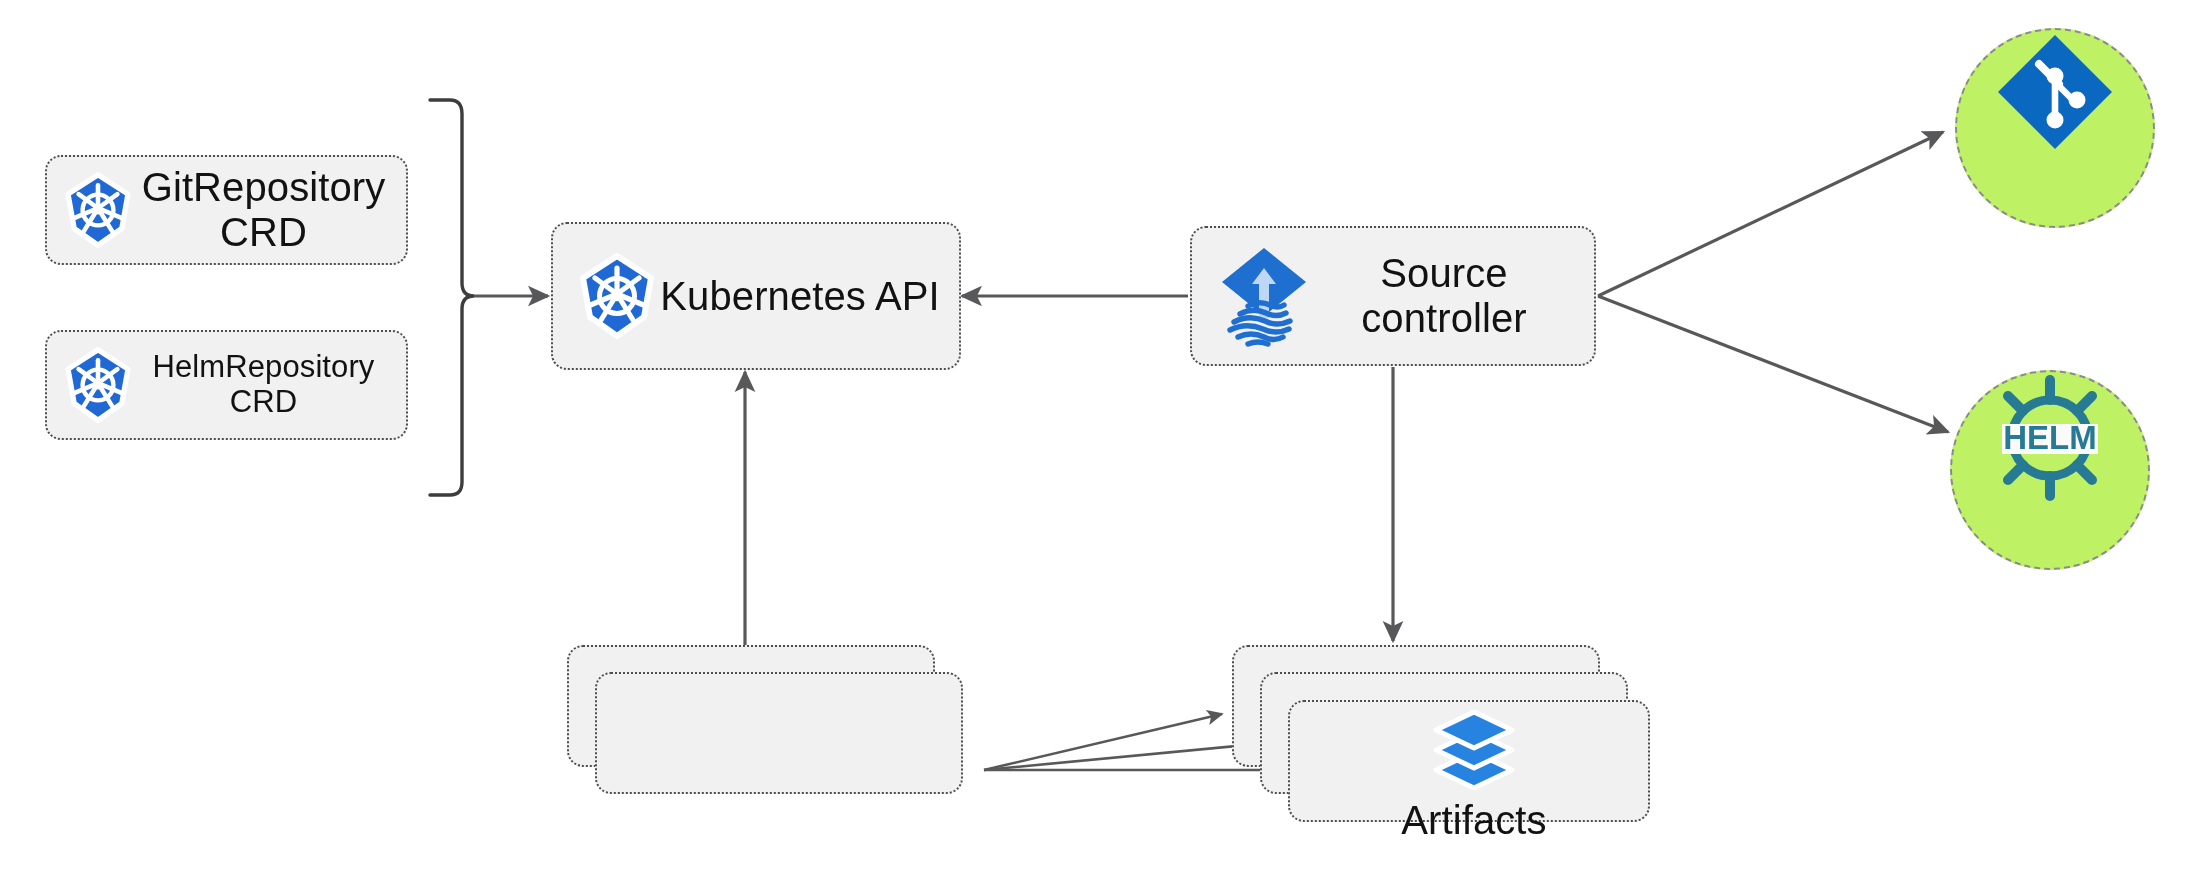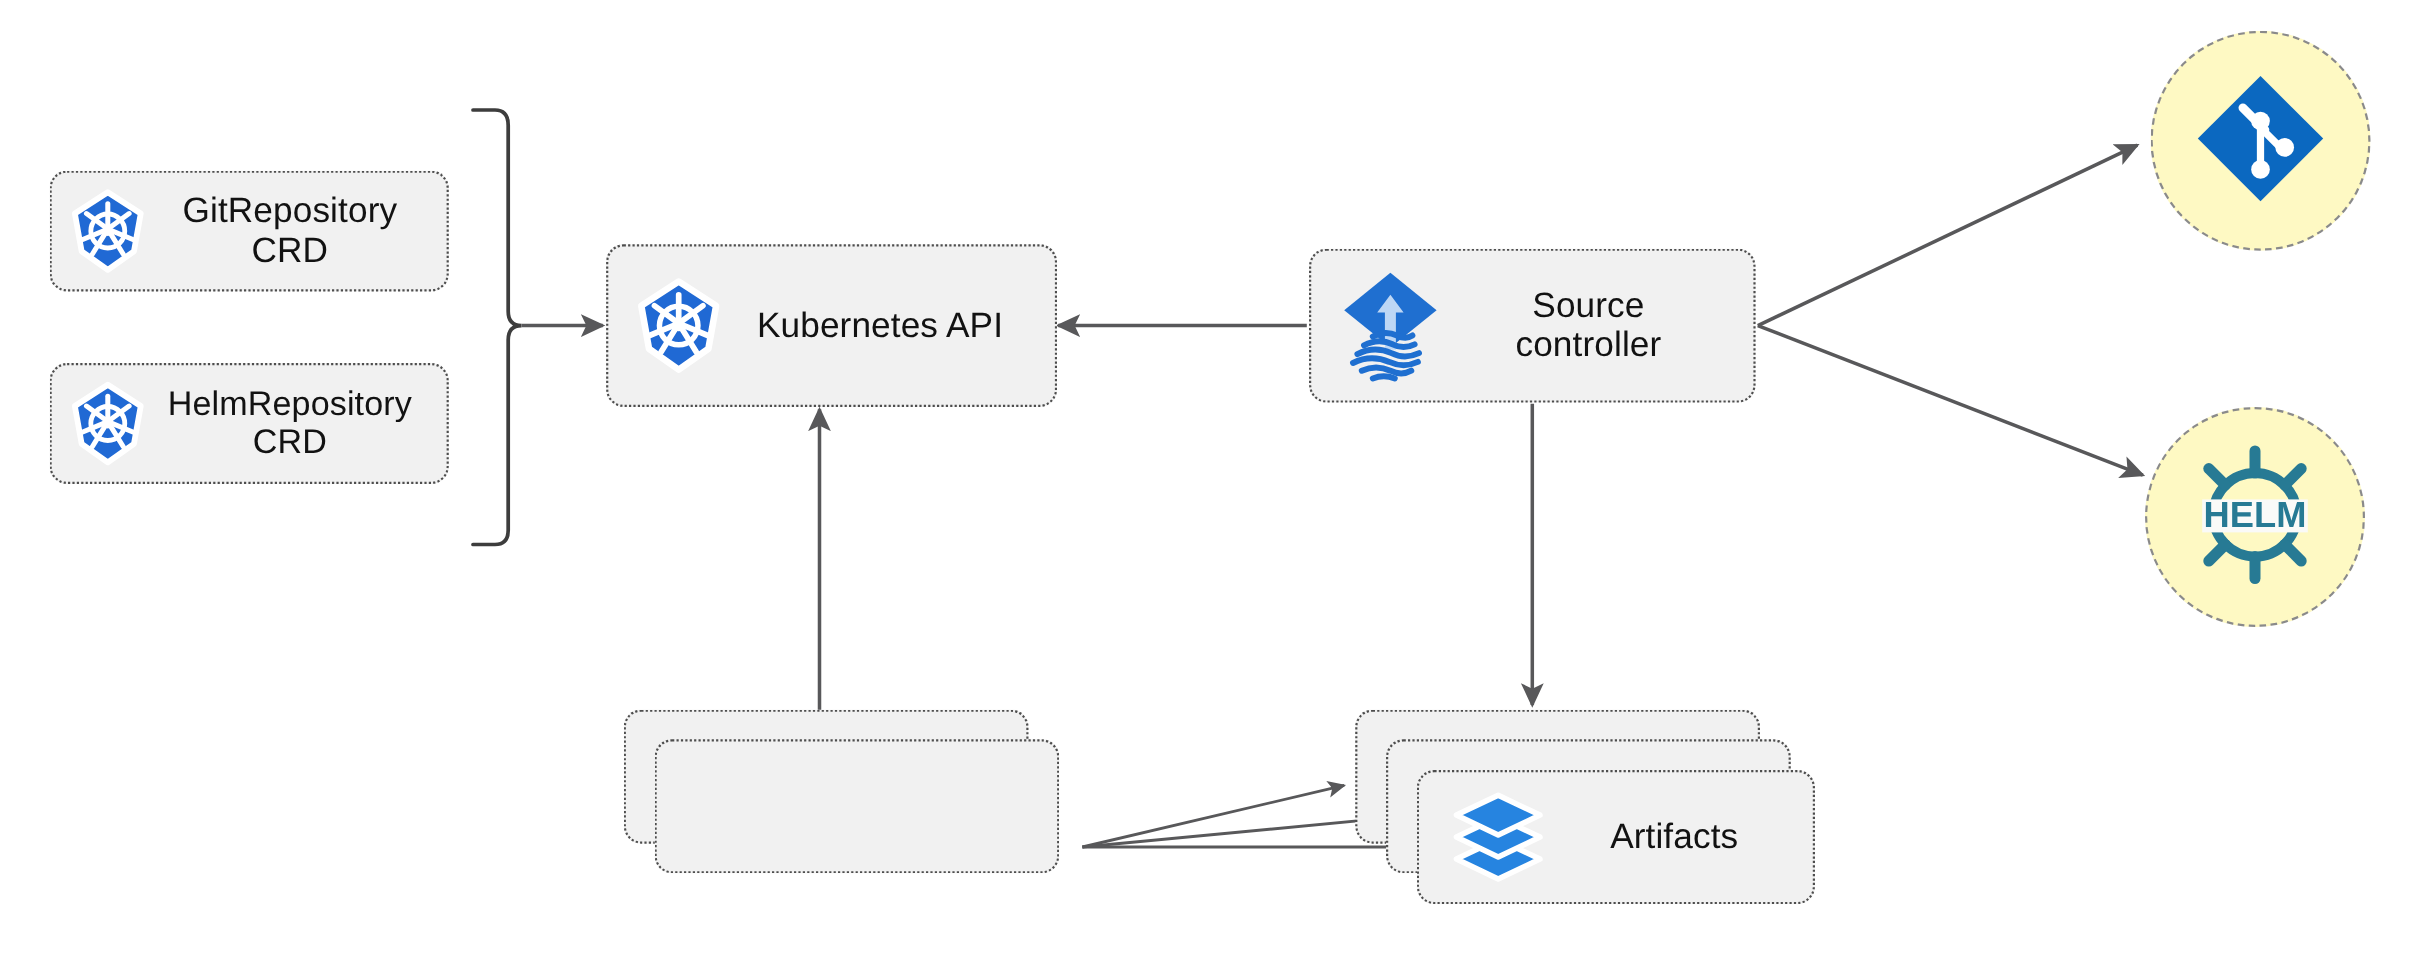--- a/index.html
+++ b/index.html
@@ -38,35 +38,35 @@
   .node-icon{
     flex:0 0 auto;
     display:flex;
     align-items:center;
     justify-content:center;
   }
   .node-label{
     flex:1 1 auto;
     text-align:center;
     color:#121212;
-    font-size:32px;
+    font-size:40px;
     line-height:1.12;
     white-space:pre-line;
     letter-spacing:.1px;
   }
   .node-label.small{font-size:31px;}
   
   .circ{
     position:absolute;
     box-sizing:border-box;
     border:2px dashed #8a8a8a;
     border-radius:50%;
-    background:#fef9c3;
-    display:flex;
-    align-items:center;
+    background:#bef264;
+    display:flex;
+    align-items:flex-start;
     justify-content:center;
   }
   
   #edges{
     position:absolute;
     left:0;top:0;
     width:2198px;height:878px;
     pointer-events:none;
   }
   .edge{fill:none;stroke:#58585a;stroke-width:3.2;}
@@ -184,21 +184,21 @@
 controller</span>
     </div>
   </div>
 
   <div class="node ghost" style="left:567px;top:645px;width:368px;height:122px;"></div>
   <div class="node ghost" style="left:595px;top:672px;width:368px;height:122px;"></div>
 
   <div class="node ghost" style="left:1232px;top:645px;width:368px;height:122px;"></div>
   <div class="node ghost" style="left:1260px;top:672px;width:368px;height:122px;"></div>
   <div class="node" style="left:1288px;top:700px;width:362px;height:122px;">
-    <div class="node-inner" style="padding:0 14px 0 24px;">
+    <div class="node-inner" style="padding:0 14px 0 24px;flex-direction:column;">
       <span class="node-icon">
         <svg width="96" height="96" viewBox="0 0 96 96">
           <path d="M48,50 L10,68 L48,86 L86,68 Z" fill="#2684e0" stroke="#ffffff" stroke-width="5" stroke-linejoin="round"></path>
           <path d="M48,30 L10,48 L48,66 L86,48 Z" fill="#2684e0" stroke="#ffffff" stroke-width="5" stroke-linejoin="round"></path>
           <path d="M48,10 L10,28 L48,46 L86,28 Z" fill="#2684e0" stroke="#ffffff" stroke-width="5" stroke-linejoin="round"></path>
         </svg>
       </span>
       <span class="node-label">Artifacts</span>
     </div>
   </div>

